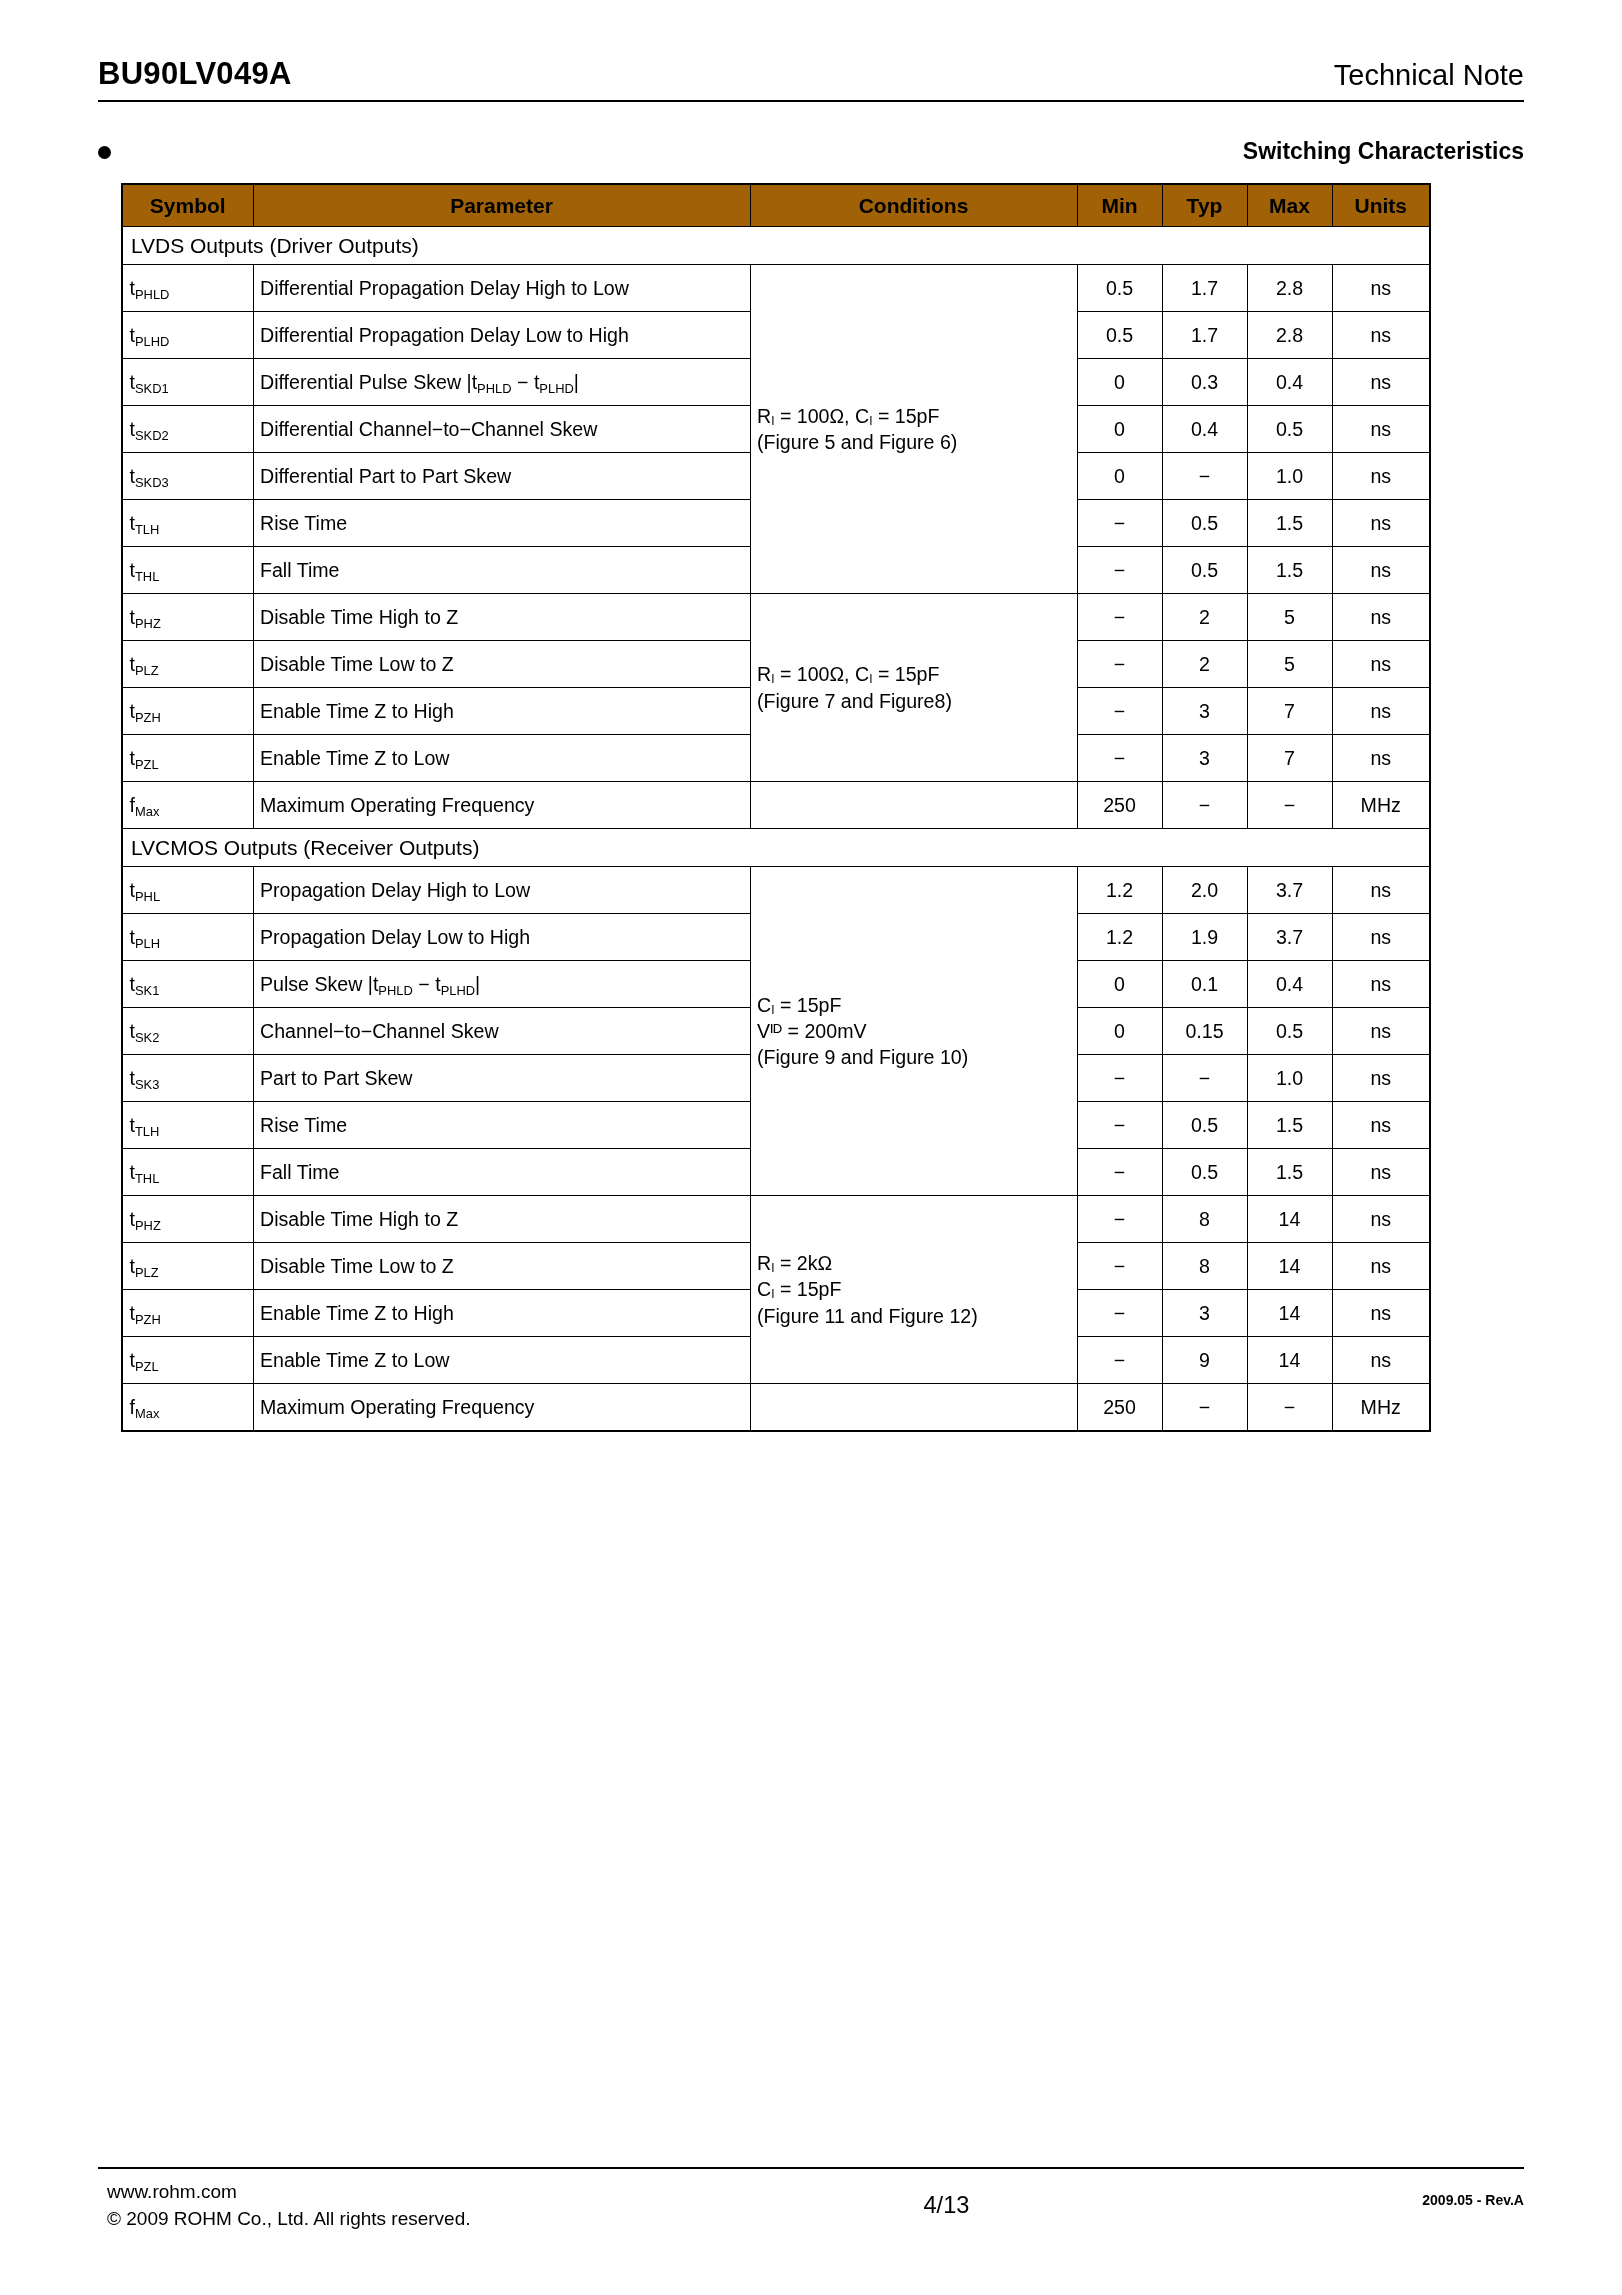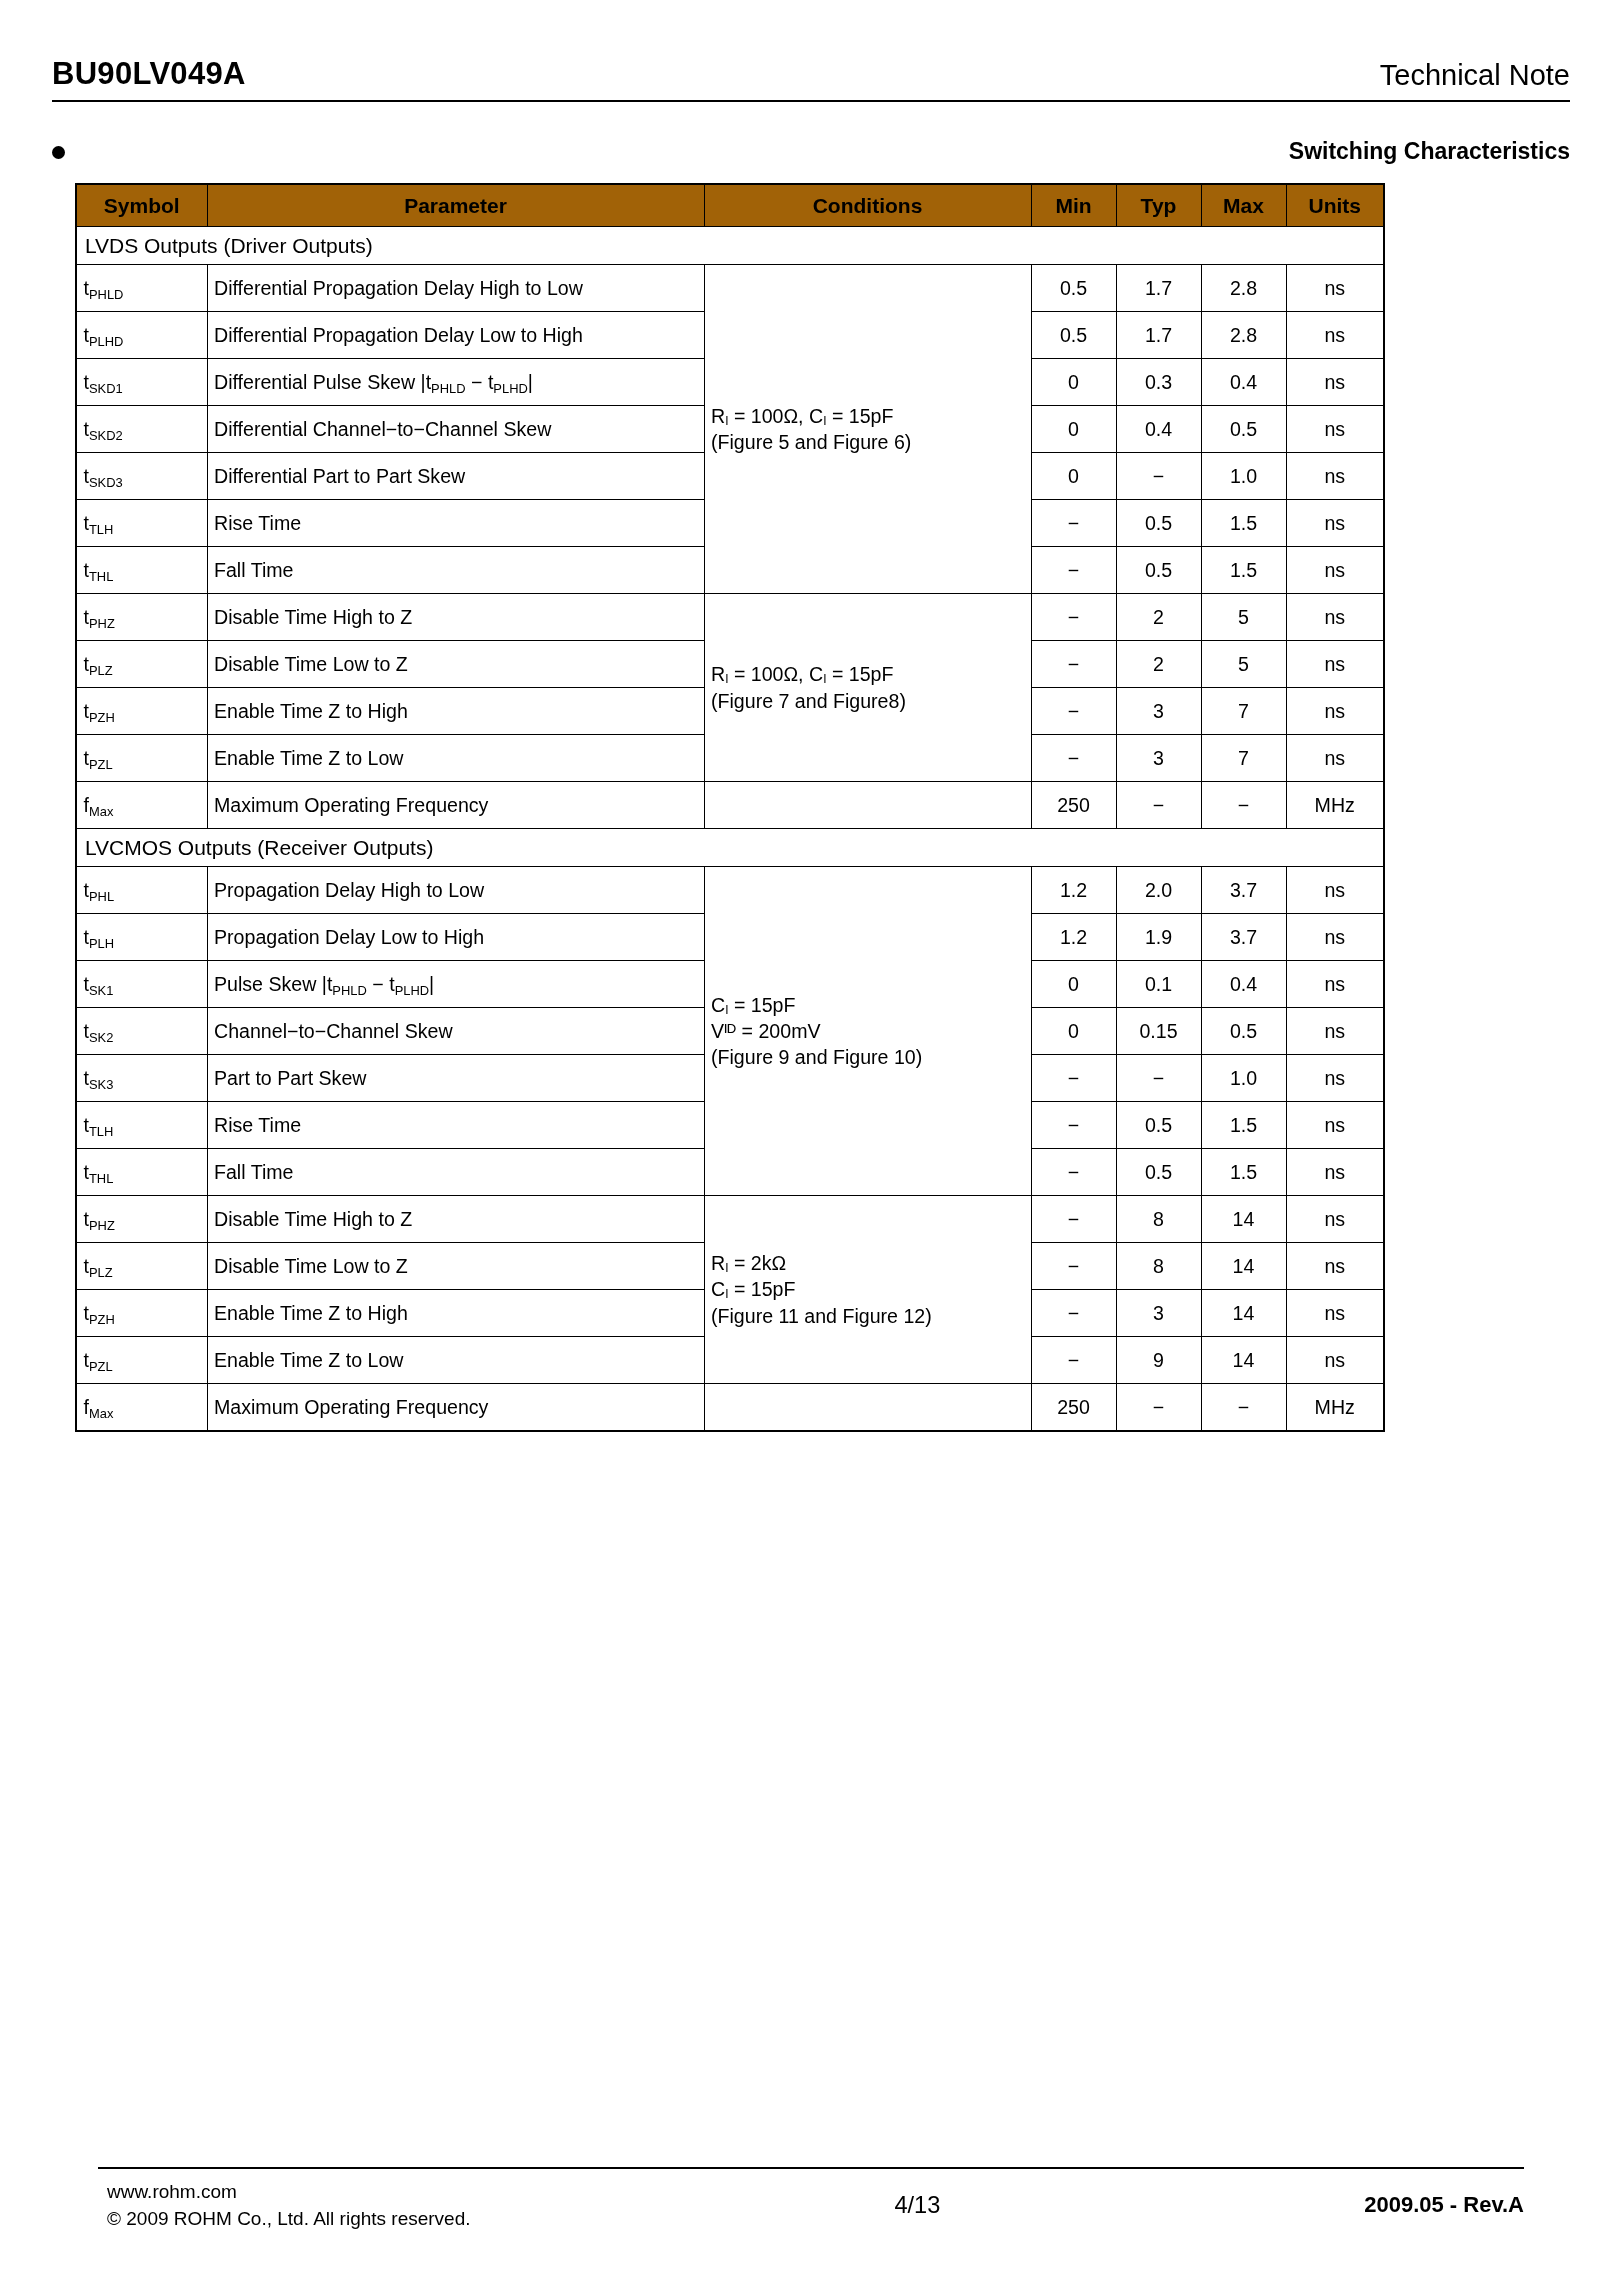--- a/index.html
+++ b/index.html
@@ -8,21 +8,21 @@
     background:#ffffff;
     font-family:"Liberation Sans", sans-serif;
     color:#000000;
     -webkit-font-smoothing:antialiased;
   }
   .page {
     position:relative;
     width:1622px;
     min-height:2295px;
     box-sizing:border-box;
-    padding:0 52px;
+    padding:0 98px;
   }
   
   .header {
     display:flex;
     align-items:flex-end;
     justify-content:space-between;
     padding-top:56px;
     padding-bottom:7.9px;
     border-bottom:2.6px solid #000;
   }
@@ -110,21 +110,21 @@
   }
   .footer-rule { border-top:2.6px solid #000; }
   .footer-row {
     display:flex;
     align-items:flex-start;
     justify-content:space-between;
     padding-top:9.2px;
   }
   .footer-left { font-size:19px; line-height:1.45;margin-left:9px; }
   .footer-center { font-size:23.6px; padding-top:14.4px; }
-  .footer-right { font-size:22px; font-weight:bold; padding-top:14.4px; }
+  .footer-right { font-size:14px; font-weight:bold; padding-top:14.4px; }
 </style>
 </head>
 <body>
 
 <div class="page">
 
   <div class="header">
     <div class="doc-id">BU90LV049A</div>
     <div class="doc-type">Technical Note</div>
   </div>

